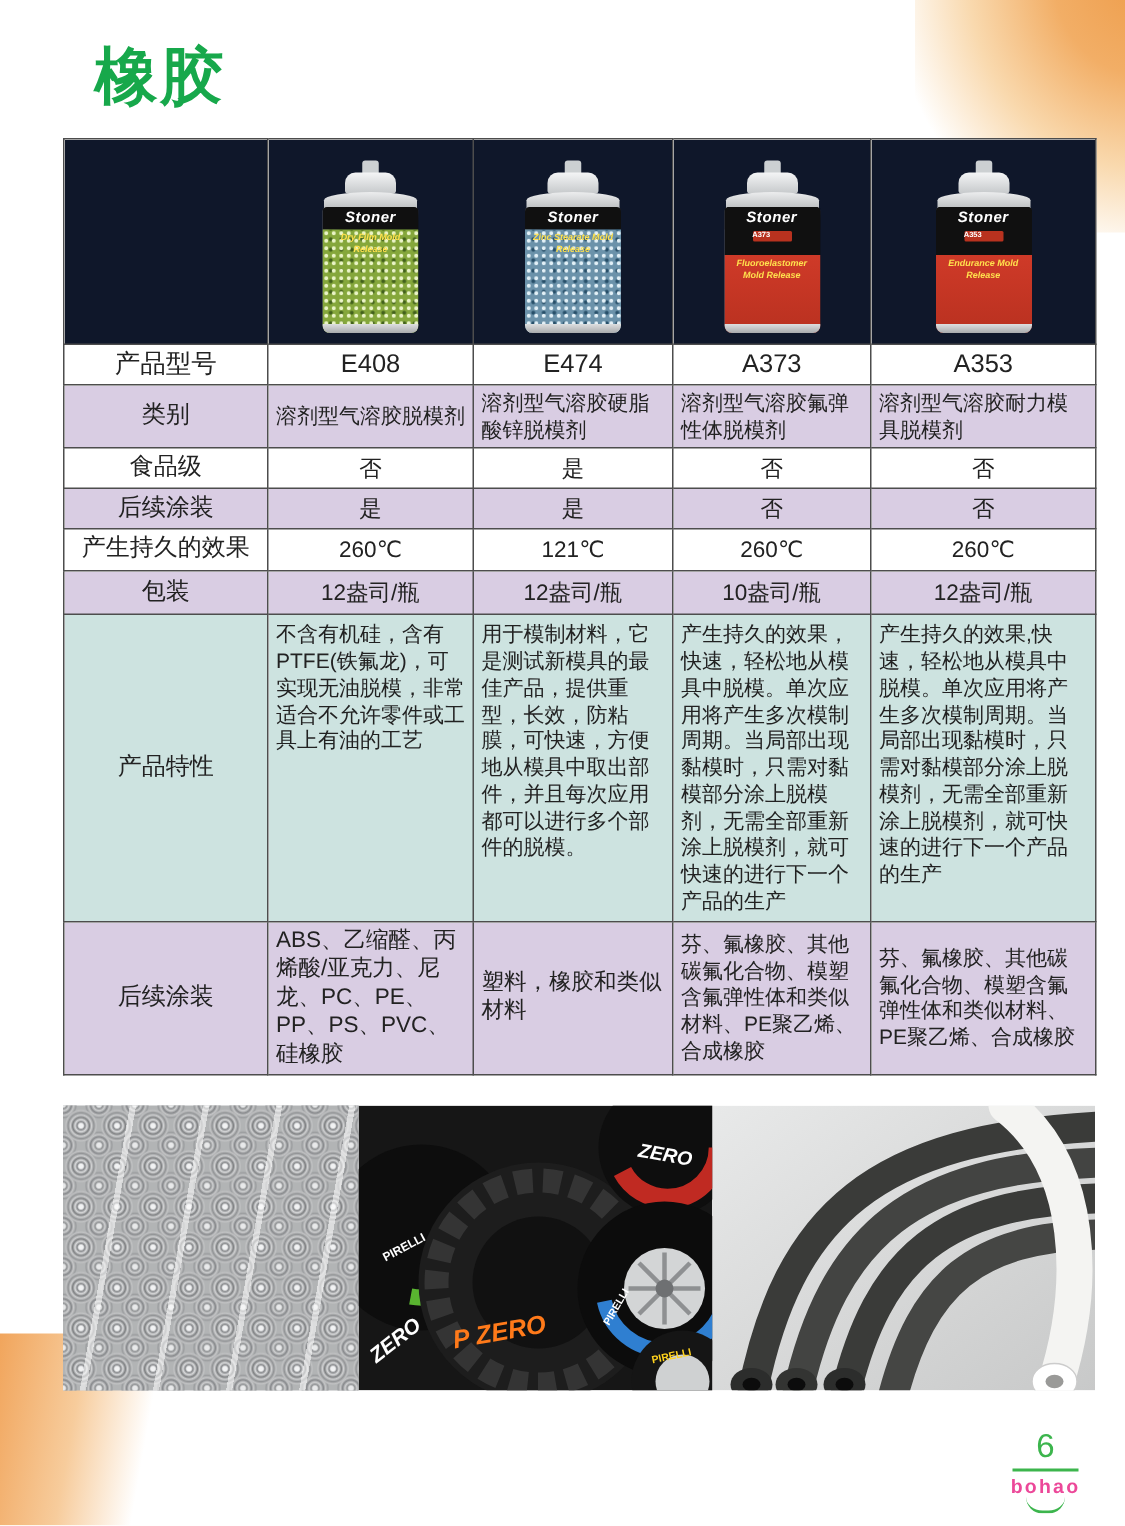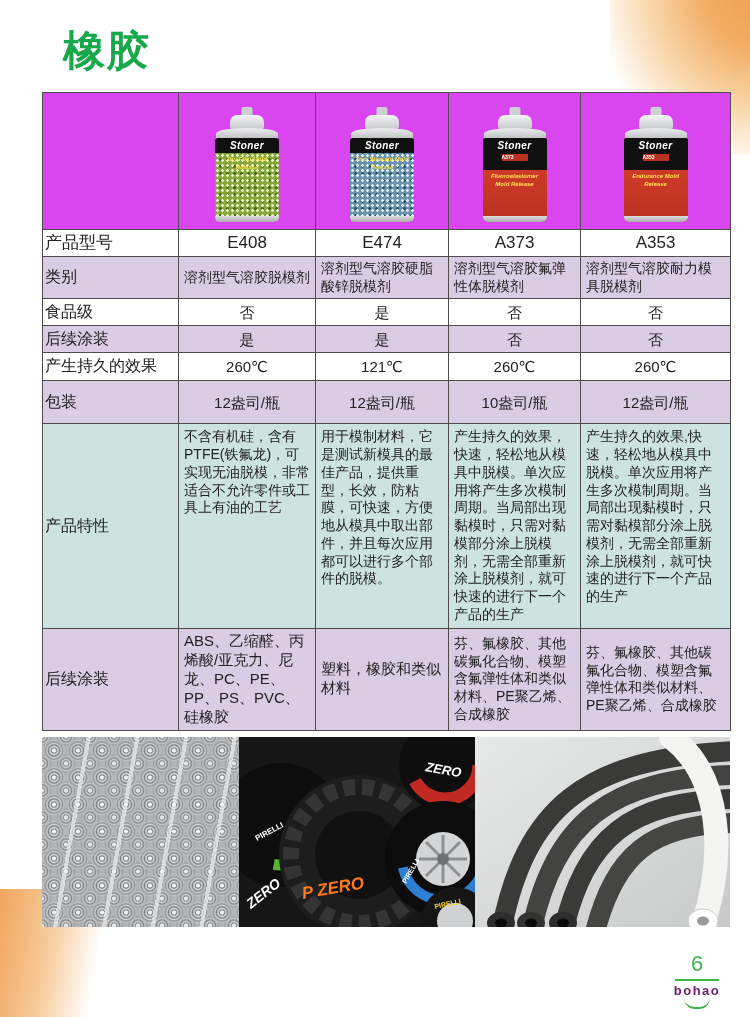--- a/index.html
+++ b/index.html
@@ -14,29 +14,29 @@
 
   
   .title{position:absolute;left:63px;top:28px;margin:0;font-size:42px;line-height:1.1;
     font-weight:bold;color:#17a84b;letter-spacing:2px;}
 
   
   table.product-table{position:absolute;left:42px;top:92px;width:688px;border-collapse:collapse;
     table-layout:fixed;background:#fff;}
   .product-table td{border:1px solid #4d4d4d;vertical-align:middle;padding:2px 6px;
     font-size:15px;line-height:1.3;overflow:hidden;}
-  td.label-cell{text-align:left;font-size:16px;padding:2px 2px;}
+  td.label-cell{text-align:center;font-size:16px;padding:2px 2px;}
   td.center{text-align:center;}
   tr.r-lav td{background:#d9cde3;}
   tr.r-teal td{background:#cde3e0;}
   tr.r-white td{background:#ffffff;}
   td.wrap{font-size:14px;line-height:1.26;padding:3px 5px;vertical-align:middle;}
   td.feat{font-size:14px;line-height:1.27;padding:4px 5px;vertical-align:top;}
   tr.row-model td{font-size:17px;}
-  tr.row-imgs td{background:#d946ef;height:130px;vertical-align:bottom;padding:2px 0 4px;}
+  tr.row-imgs td{background:#0f172a;height:130px;vertical-align:bottom;padding:2px 0 4px;}
 
   
   .can{position:relative;width:74px;height:118px;margin:0 auto;}
   .nozzle{position:absolute;top:0;left:50%;transform:translateX(-50%);width:11px;height:9px;
     background:#ccd0d2;border-radius:2px 2px 0 0;}
   .cap{position:absolute;top:8px;left:50%;transform:translateX(-50%);width:34px;height:14px;
     background:linear-gradient(#f4f5f6,#c6c9cb);border-radius:7px 7px 2px 2px;}
   .shoulder{position:absolute;top:21px;left:50%;transform:translateX(-50%);width:62px;height:11px;
     background:linear-gradient(#ecedee,#bdc0c2);border-radius:100% 100% 0 0;}
   .cbody{position:absolute;top:31px;left:50%;transform:translateX(-50%);width:64px;height:84px;
@@ -70,21 +70,21 @@
       radial-gradient(circle,#e8e9ea 1.5px,#8f9193 2.6px,#cfd0d1 4px,#85878a 5.6px,#c6c7c8 7px,#9b9d9f 8.6px,rgba(0,0,0,0) 9.6px);
     background-size:auto,24px 27px,24px 27px;background-position:0 0,0 0,12px 13px;}
   .photo-tires{width:236px;}
   .photo-tubes{width:255px;}
   .photo svg{display:block;width:100%;height:100%;}
 
   
   .footer{position:absolute;left:660px;top:952px;width:74px;text-align:center;}
   .page-num{display:inline-block;color:#3cb54d;font-size:22px;line-height:1.1;
     padding:0 16px 3px;border-bottom:2px solid #3cb54d;}
-  .logo{margin-top:2px;color:#701a75;font-size:13px;font-weight:bold;letter-spacing:1.5px;}
+  .logo{margin-top:2px;color:#ec4899;font-size:13px;font-weight:bold;letter-spacing:1.5px;}
   .logo-smile{width:26px;height:9px;margin:0 auto;border-bottom:2px solid #3cb54d;
     border-radius:0 0 14px 14px;}
 </style>
 </head>
 <body>
 
 <div class="page">
   <div class="corner-tr"></div>
   <div class="corner-bl"></div>
 
@@ -195,21 +195,21 @@
     </tr>
 
     <tr class="r-white" style="height:28px">
       <td class="label-cell">产生持久的效果</td>
       <td class="center">260℃</td>
       <td class="center">121℃</td>
       <td class="center">260℃</td>
       <td class="center">260℃</td>
     </tr>
 
-    <tr class="r-lav" style="height:43px">
+    <tr class="r-lav" style="height:29px">
       <td class="label-cell">包装</td>
       <td class="center">12盎司/瓶</td>
       <td class="center">12盎司/瓶</td>
       <td class="center">10盎司/瓶</td>
       <td class="center">12盎司/瓶</td>
     </tr>
 
     <tr class="r-teal" style="height:195px">
       <td class="label-cell">产品特性</td>
       <td class="feat">不含有机硅，含有PTFE(铁氟龙)，可实现无油脱模，非常适合不允许零件或工具上有油的工艺</td>

